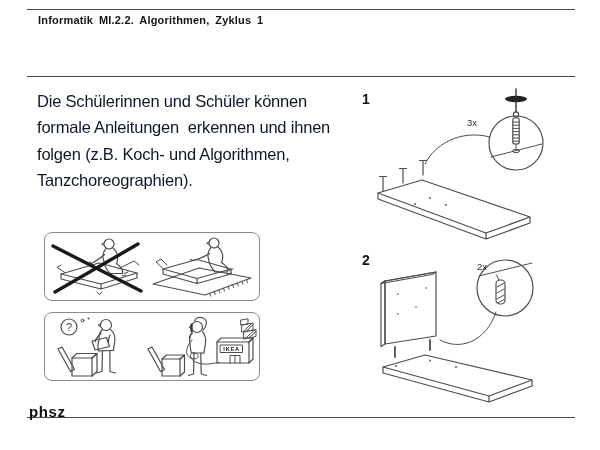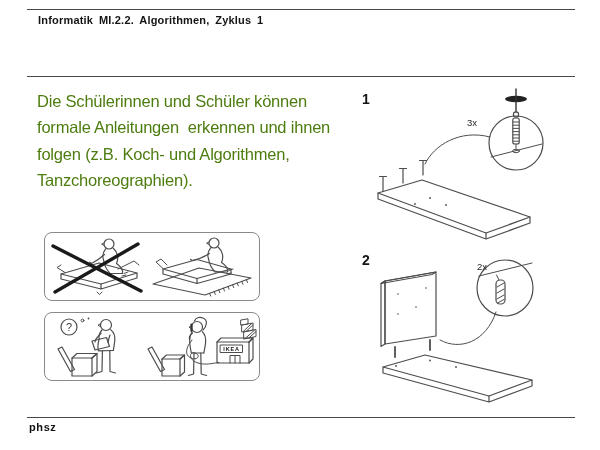--- a/index.html
+++ b/index.html
@@ -9,38 +9,38 @@
     box-shadow:0 0 2px rgba(0,0,0,.25);
   }
   .rule{position:absolute;left:27px;width:548px;height:1px;background:#474747;}
   #rule-top{top:9px;}
   #rule-mid{top:76px;}
   #rule-bottom{top:417px;}
   #title{
     position:absolute;left:28px;top:14px;font-size:11px;font-weight:bold;
     color:#141414;letter-spacing:.2px;word-spacing:2.5px;white-space:pre;margin-left:10px;
   }
-  #bodytext{position:absolute;left:37px;top:88px;color:#4d7c0f;}
+  #bodytext{position:absolute;left:37px;top:88px;color:#0f172a;}
   #bodytext .bline{
     font-size:16.5px;letter-spacing:-0.2px;line-height:26.3px;white-space:pre;
   }
   .panelbox{
     position:absolute;left:44px;width:214px;height:67px;background:#fff;
     border:1.4px solid #8a8a8a;border-radius:8px;box-sizing:content-box;
   }
   #panel1{top:232px;}
   #panel2{top:312px;}
   .panelbox svg{position:absolute;left:0;top:0;}
   .stepnum{position:absolute;font-size:14px;font-weight:bold;color:#141414;}
   #stepnum-1{left:362px;top:91px;}
   #stepnum-2{left:362px;top:252px;}
   #step1-art{position:absolute;left:368px;top:85px;}
   #step2-art{position:absolute;left:368px;top:250px;}
   #logo{
-    position:absolute;left:29px;top:421px;font-size:11px;font-weight:bold;
+    position:absolute;left:29px;top:403px;font-size:15px;font-weight:bold;
     color:#101010;letter-spacing:.6px;
   }
   .art{stroke:#4d4d4d;stroke-width:1.2;fill:none;stroke-linecap:round;stroke-linejoin:round;}
   .thin{stroke-width:1;}
   .fillart{fill:#4d4d4d;stroke:none;}
   .darkfill{fill:#222;stroke:none;}
   .cross{stroke:#1a1a1a;stroke-width:3.4;fill:none;stroke-linecap:round;}
   .qtytext{font-size:9.5px;fill:#2a2a2a;font-family:"Liberation Sans",sans-serif;}
   .qmark{font-size:11px;fill:#3a3a3a;font-family:"Liberation Sans",sans-serif;}
   .ikeatext{font-size:5.5px;font-weight:bold;letter-spacing:.8px;fill:#101010;font-family:"Liberation Sans",sans-serif;}

